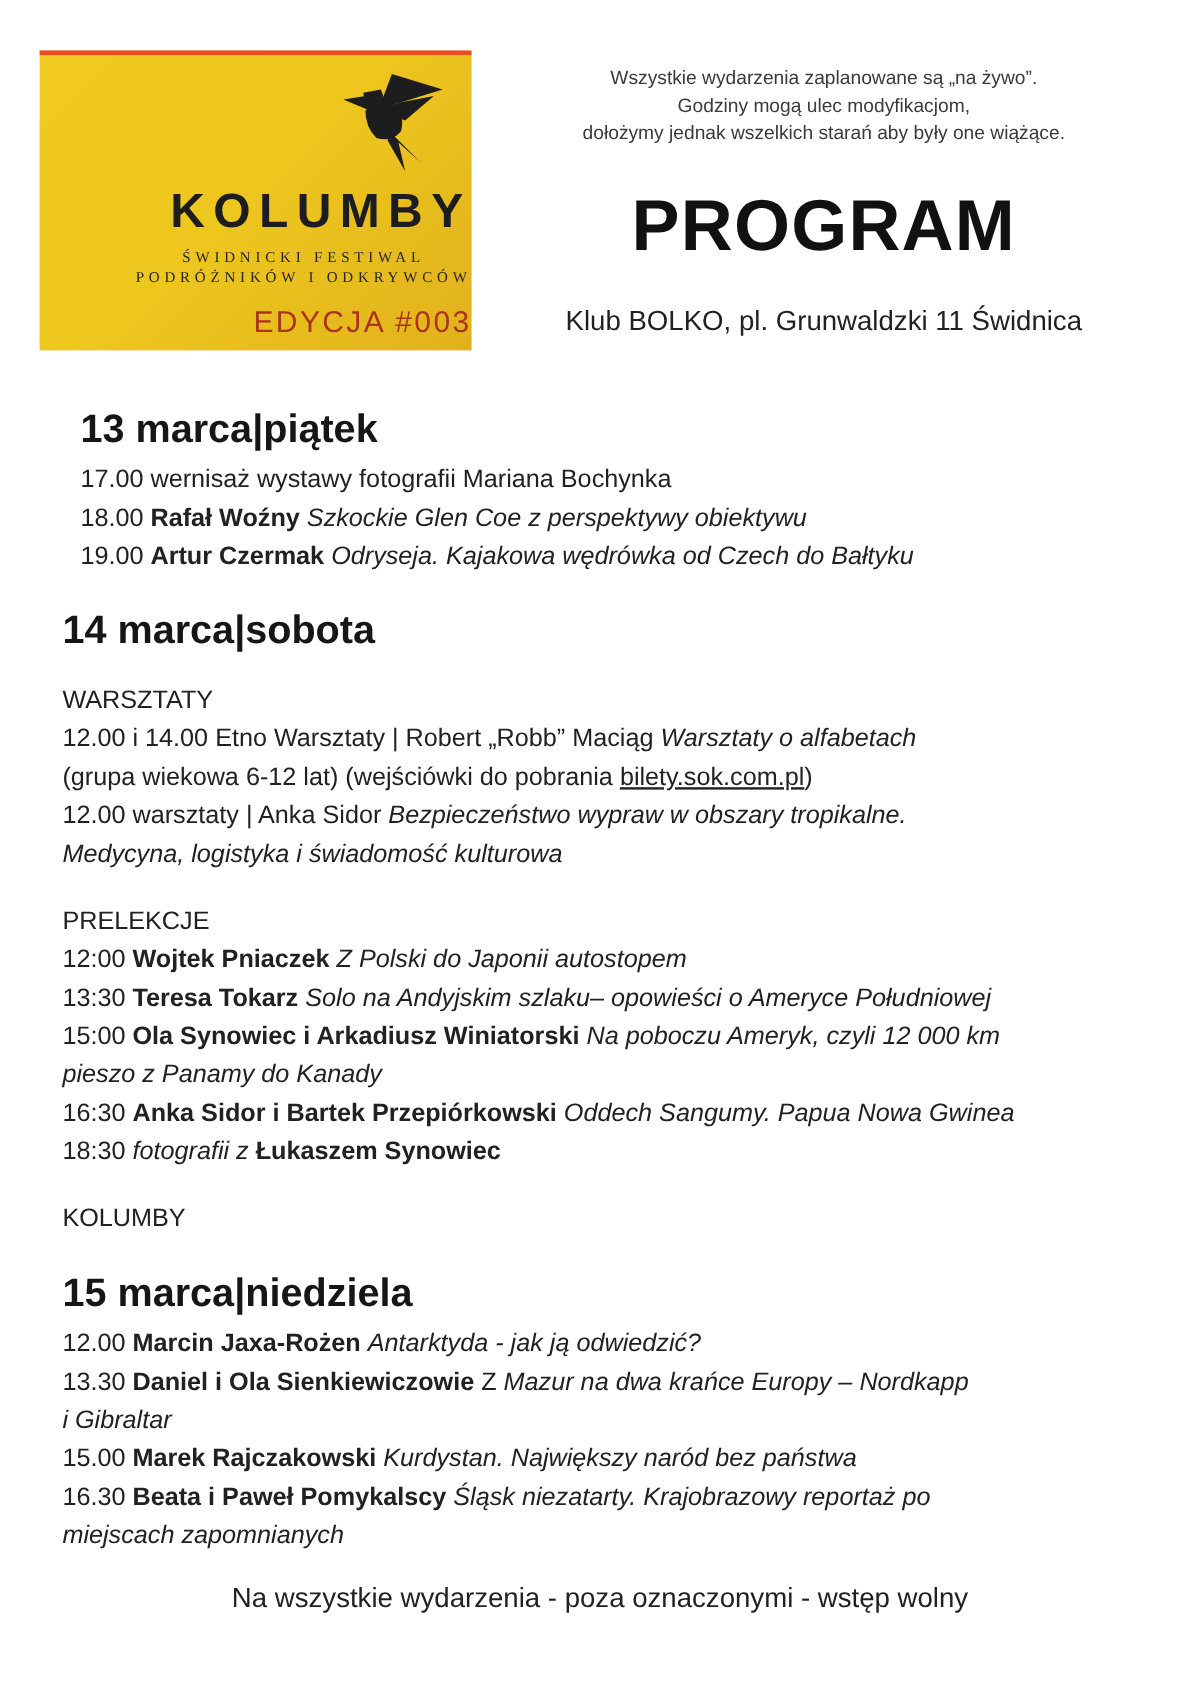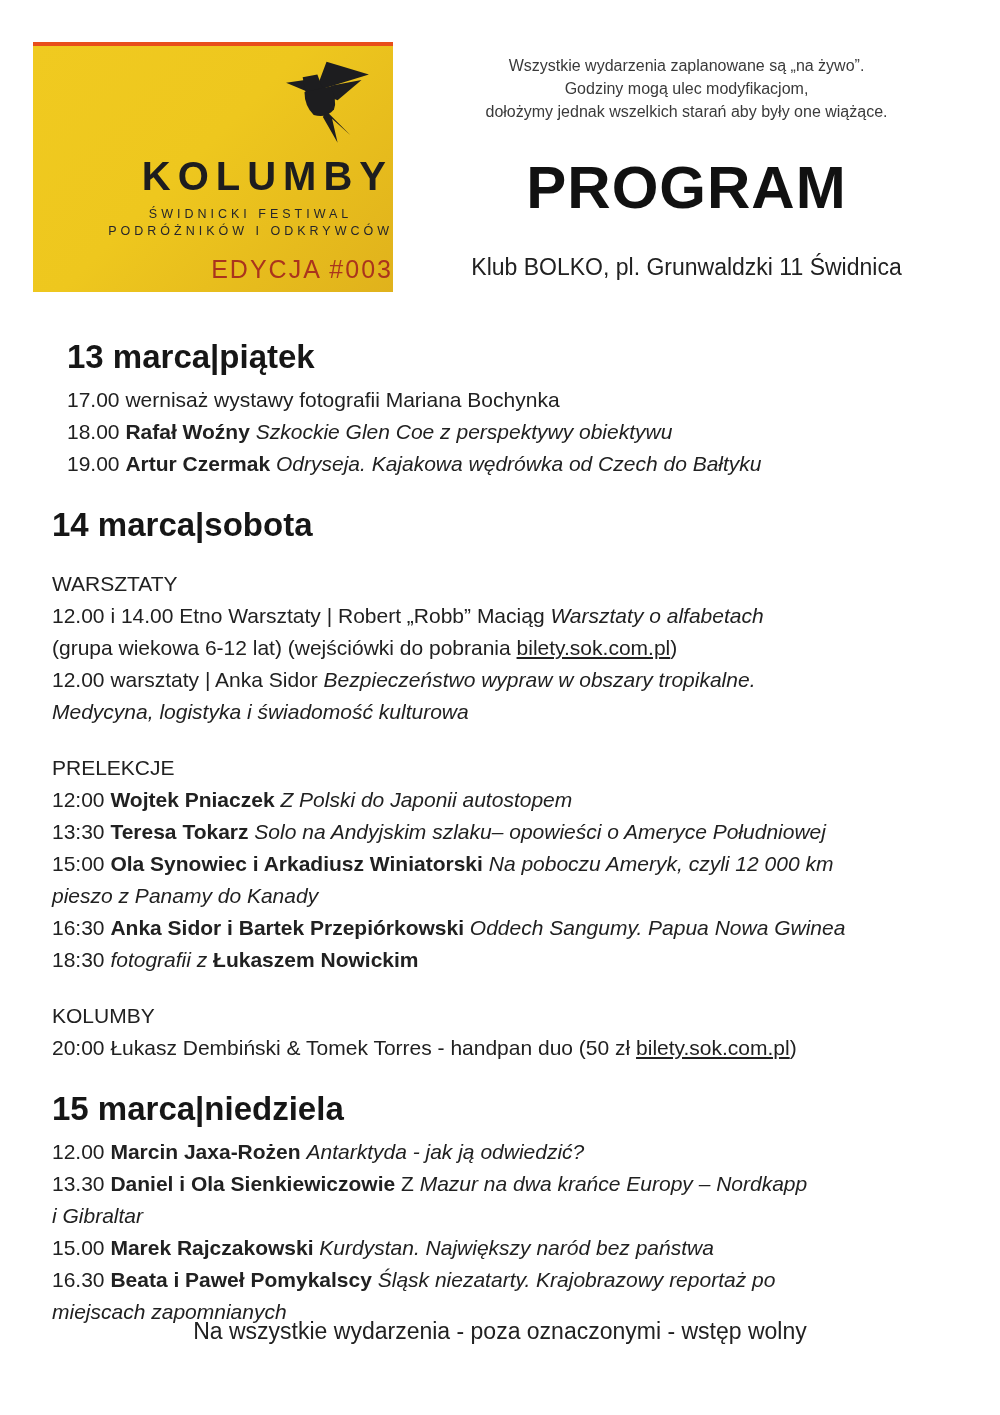--- a/index.html
+++ b/index.html
@@ -20,21 +20,21 @@
     display:flex; flex-direction:column; align-items:flex-end;
     text-align:center; flex:0 0 auto;
   }
   .logo-bird { margin-top:12px; height:92px; }
   .logo-title {
     font-size:40px; font-weight:700; letter-spacing:7px; color:#1d1d1f;
     margin-top:4px; padding-left:7px;
   }
   .logo-sub {
     font-size:12.5px; font-weight:400; letter-spacing:4px; line-height:17px;
-    color:#26262a; margin-top:7px; padding-left:4px;
+    color:#26262a; margin-top:7px; padding-left:4px;font-family:Liberation Serif, serif;
   }
   .logo-edition {
     font-size:25px; letter-spacing:2px; color:#aa341d; margin-top:15px;
   }
 
   .header-right { flex:1 1 auto; text-align:center; padding:12px 40px 0 20px; }
   .notice { font-size:16px; line-height:23px; color:#3a3a3a; }
   .program-title { font-size:60px; font-weight:700; letter-spacing:1px; color:#111; margin-top:30px; }
   .venue { font-size:23px; color:#212121; margin-top:32px; }
 
@@ -102,23 +102,22 @@
       <section class="program-section">
         <h2 class="section-heading">14 marca|sobota</h2>
         <div class="group-label">WARSZTATY</div>
         <div class="program-line"><span class="seg-r">12.00 i 14.00 Etno Warsztaty | Robert „Robb” Maciąg </span><span class="seg-i">Warsztaty o alfabetach</span><br><span class="seg-r">(grupa wiekowa 6-12 lat)  (wejściówki do pobrania </span><a class="seg-link" href="#">bilety.sok.com.pl</a><span class="seg-r">)</span></div>
         <div class="program-line"><span class="seg-r">12.00  warsztaty | Anka Sidor </span><span class="seg-i">Bezpieczeństwo wypraw w obszary tropikalne.</span><br><span class="seg-i">Medycyna, logistyka i świadomość kulturowa</span></div>
         <div class="group-label">PRELEKCJE</div>
         <div class="program-line"><span class="seg-r">12:00 </span><span class="seg-b">Wojtek Pniaczek</span><span class="seg-r"> </span><span class="seg-i">Z Polski do Japonii autostopem</span></div>
         <div class="program-line"><span class="seg-r">13:30 </span><span class="seg-b">Teresa Tokarz</span><span class="seg-r"> </span><span class="seg-i">Solo na Andyjskim szlaku– opowieści o Ameryce Południowej</span></div>
         <div class="program-line"><span class="seg-r">15:00 </span><span class="seg-b">Ola Synowiec i Arkadiusz Winiatorski</span><span class="seg-r"> </span><span class="seg-i">Na poboczu Ameryk, czyli 12 000 km</span><br><span class="seg-i">pieszo z Panamy do Kanady</span></div>
         <div class="program-line"><span class="seg-r">16:30 </span><span class="seg-b">Anka Sidor i Bartek Przepiórkowski</span><span class="seg-r"> </span><span class="seg-i">Oddech Sangumy. Papua Nowa Gwinea</span></div>
-        <div class="program-line"><span class="seg-r">18:30 </span><span class="seg-i">fotografii z </span><span class="seg-b">Łukaszem Nowickim</span></div>
+        <div class="program-line"><span class="seg-r">18:30 </span><span class="seg-i">fotografii z </span><span class="seg-b">Łukaszem Synowiec</span></div>
         <div class="group-label">KOLUMBY</div>
-        <div class="program-line"><span class="seg-r">20:00 Łukasz Dembiński &amp; Tomek Torres - handpan duo (50 zł </span><a class="seg-link" href="#">bilety.sok.com.pl</a><span class="seg-r">)</span></div>
       </section>
       <section class="program-section">
         <h2 class="section-heading">15 marca|niedziela</h2>
         <div class="program-line"><span class="seg-r">12.00 </span><span class="seg-b">Marcin Jaxa-Rożen</span><span class="seg-r"> </span><span class="seg-i">Antarktyda - jak ją odwiedzić?</span></div>
         <div class="program-line"><span class="seg-r">13.30 </span><span class="seg-b">Daniel i Ola Sienkiewiczowie</span><span class="seg-r"> Z </span><span class="seg-i">Mazur na dwa krańce Europy – Nordkapp</span><br><span class="seg-i"> i Gibraltar</span></div>
         <div class="program-line"><span class="seg-r">15.00 </span><span class="seg-b">Marek Rajczakowski</span><span class="seg-r">  </span><span class="seg-i">Kurdystan. Największy naród bez państwa</span></div>
         <div class="program-line"><span class="seg-r">16.30 </span><span class="seg-b">Beata i Paweł Pomykalscy</span><span class="seg-r"> </span><span class="seg-i">Śląsk niezatarty. Krajobrazowy reportaż po</span><br><span class="seg-i">miejscach zapomnianych</span></div>
       </section>
     </div>
 

